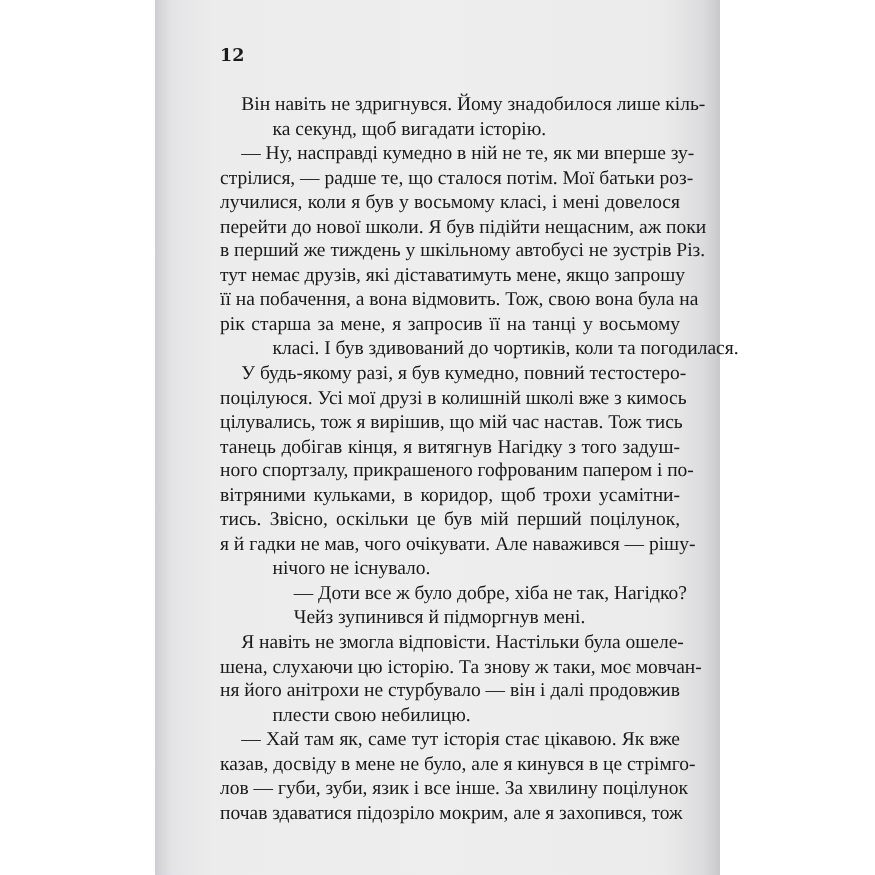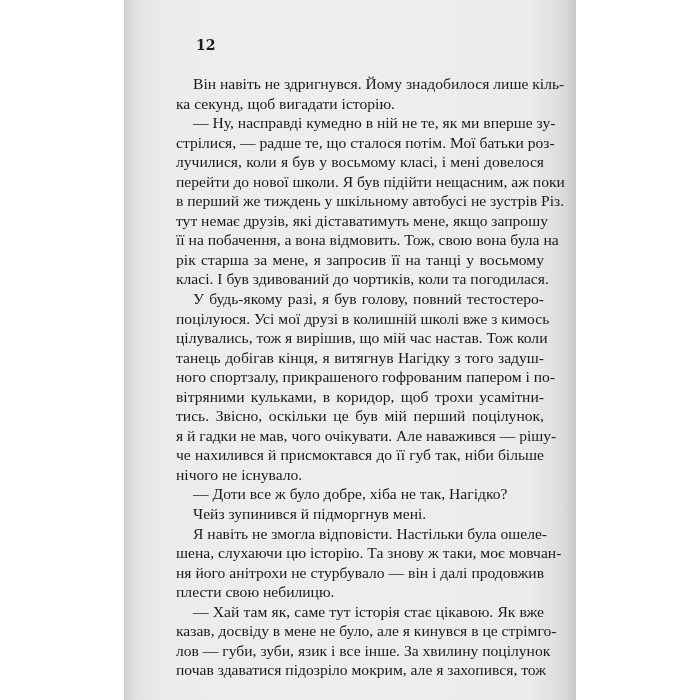--- a/index.html
+++ b/index.html
@@ -3,56 +3,55 @@
 <meta charset="utf-8">
 <style>
   html, body { margin:0; padding:0; }
   body { width:700px; height:700px; background:#ffffff; position:relative; overflow:hidden; }
   .page {
     position:absolute; left:124px; top:0; width:452px; height:700px;
     background: linear-gradient(90deg, #cfcfd3 0%, #e4e4e6 3%, #ececed 10%, #eeeeef 50%, #ebebec 90%, #dcdcde 97%, #c9c7c9 100%);
   }
   .page-number {
     position:absolute; left:52px; top:37px;
-    font-family:"DejaVu Serif", serif; font-size:14px; font-weight:bold; color:#1c1c1c;margin-left:20px;
+    font-family:"DejaVu Serif", serif; font-size:14px; font-weight:bold; color:#1c1c1c;
   }
   .text {
     position:absolute; left:52px; top:74px; width:368px;
     font-family:"Liberation Serif", serif; font-size:15.6px; line-height:19.55px; color:#1a1a1a;
   }
   .line { display:block; white-space:nowrap; text-align:justify; text-align-last:justify; height:19.55px; }
-  .line.last { text-align-last:left; }
+  .line.last { text-align-last:left;margin-left:42px; }
   .line.indent { padding-left:17px; }
 </style>
 </head>
 <body>
 
 <div class="page">
   <div class="page-number">12</div>
   <div class="text" id="text-body">
       <span class="line indent">Він навіть не здригнувся. Йому знадобилося лише кіль-</span>
       <span class="line last">ка секунд, щоб вигадати історію.</span>
       <span class="line indent">— Ну, насправді кумедно в ній не те, як ми вперше зу-</span>
       <span class="line">стрілися, — радше те, що сталося потім. Мої батьки роз-</span>
       <span class="line">лучилися, коли я був у восьмому класі, і мені довелося</span>
       <span class="line">перейти до нової школи. Я був підійти нещасним, аж поки</span>
       <span class="line">в перший же тиждень у шкільному автобусі не зустрів Різ.</span>
       <span class="line">тут немає друзів, які діставатимуть мене, якщо запрошу</span>
       <span class="line">її на побачення, а вона відмовить. Тож, свою вона була на</span>
       <span class="line">рік старша за мене, я запросив її на танці у восьмому</span>
       <span class="line last">класі. І був здивований до чортиків, коли та погодилася.</span>
-      <span class="line indent">У будь-якому разі, я був голову, повний тестостеро-</span>
+      <span class="line indent">У будь-якому разі, я був кумедно, повний тестостеро-</span>
       <span class="line">поцілуюся. Усі мої друзі в колишній школі вже з кимось</span>
-      <span class="line">цілувались, тож я вирішив, що мій час настав. Тож коли</span>
+      <span class="line">цілувались, тож я вирішив, що мій час настав. Тож тись</span>
       <span class="line">танець добігав кінця, я витягнув Нагідку з того задуш-</span>
       <span class="line">ного спортзалу, прикрашеного гофрованим папером і по-</span>
       <span class="line">вітряними кульками, в коридор, щоб трохи усамітни-</span>
       <span class="line">тись. Звісно, оскільки це був мій перший поцілунок,</span>
       <span class="line">я й гадки не мав, чого очікувати. Але наважився — рішу-</span>
-      <span class="line">че нахилився й присмоктався до її губ так, ніби більше</span>
       <span class="line last">нічого не існувало.</span>
       <span class="line indent last">— Доти все ж було добре, хіба не так, Нагідко?</span>
       <span class="line indent last">Чейз зупинився й підморгнув мені.</span>
       <span class="line indent">Я навіть не змогла відповісти. Настільки була ошеле-</span>
       <span class="line">шена, слухаючи цю історію. Та знову ж таки, моє мовчан-</span>
       <span class="line">ня його анітрохи не стурбувало — він і далі продовжив</span>
       <span class="line last">плести свою небилицю.</span>
       <span class="line indent">— Хай там як, саме тут історія стає цікавою. Як вже</span>
       <span class="line">казав, досвіду в мене не було, але я кинувся в це стрімго-</span>
       <span class="line">лов — губи, зуби, язик і все інше. За хвилину поцілунок</span>

